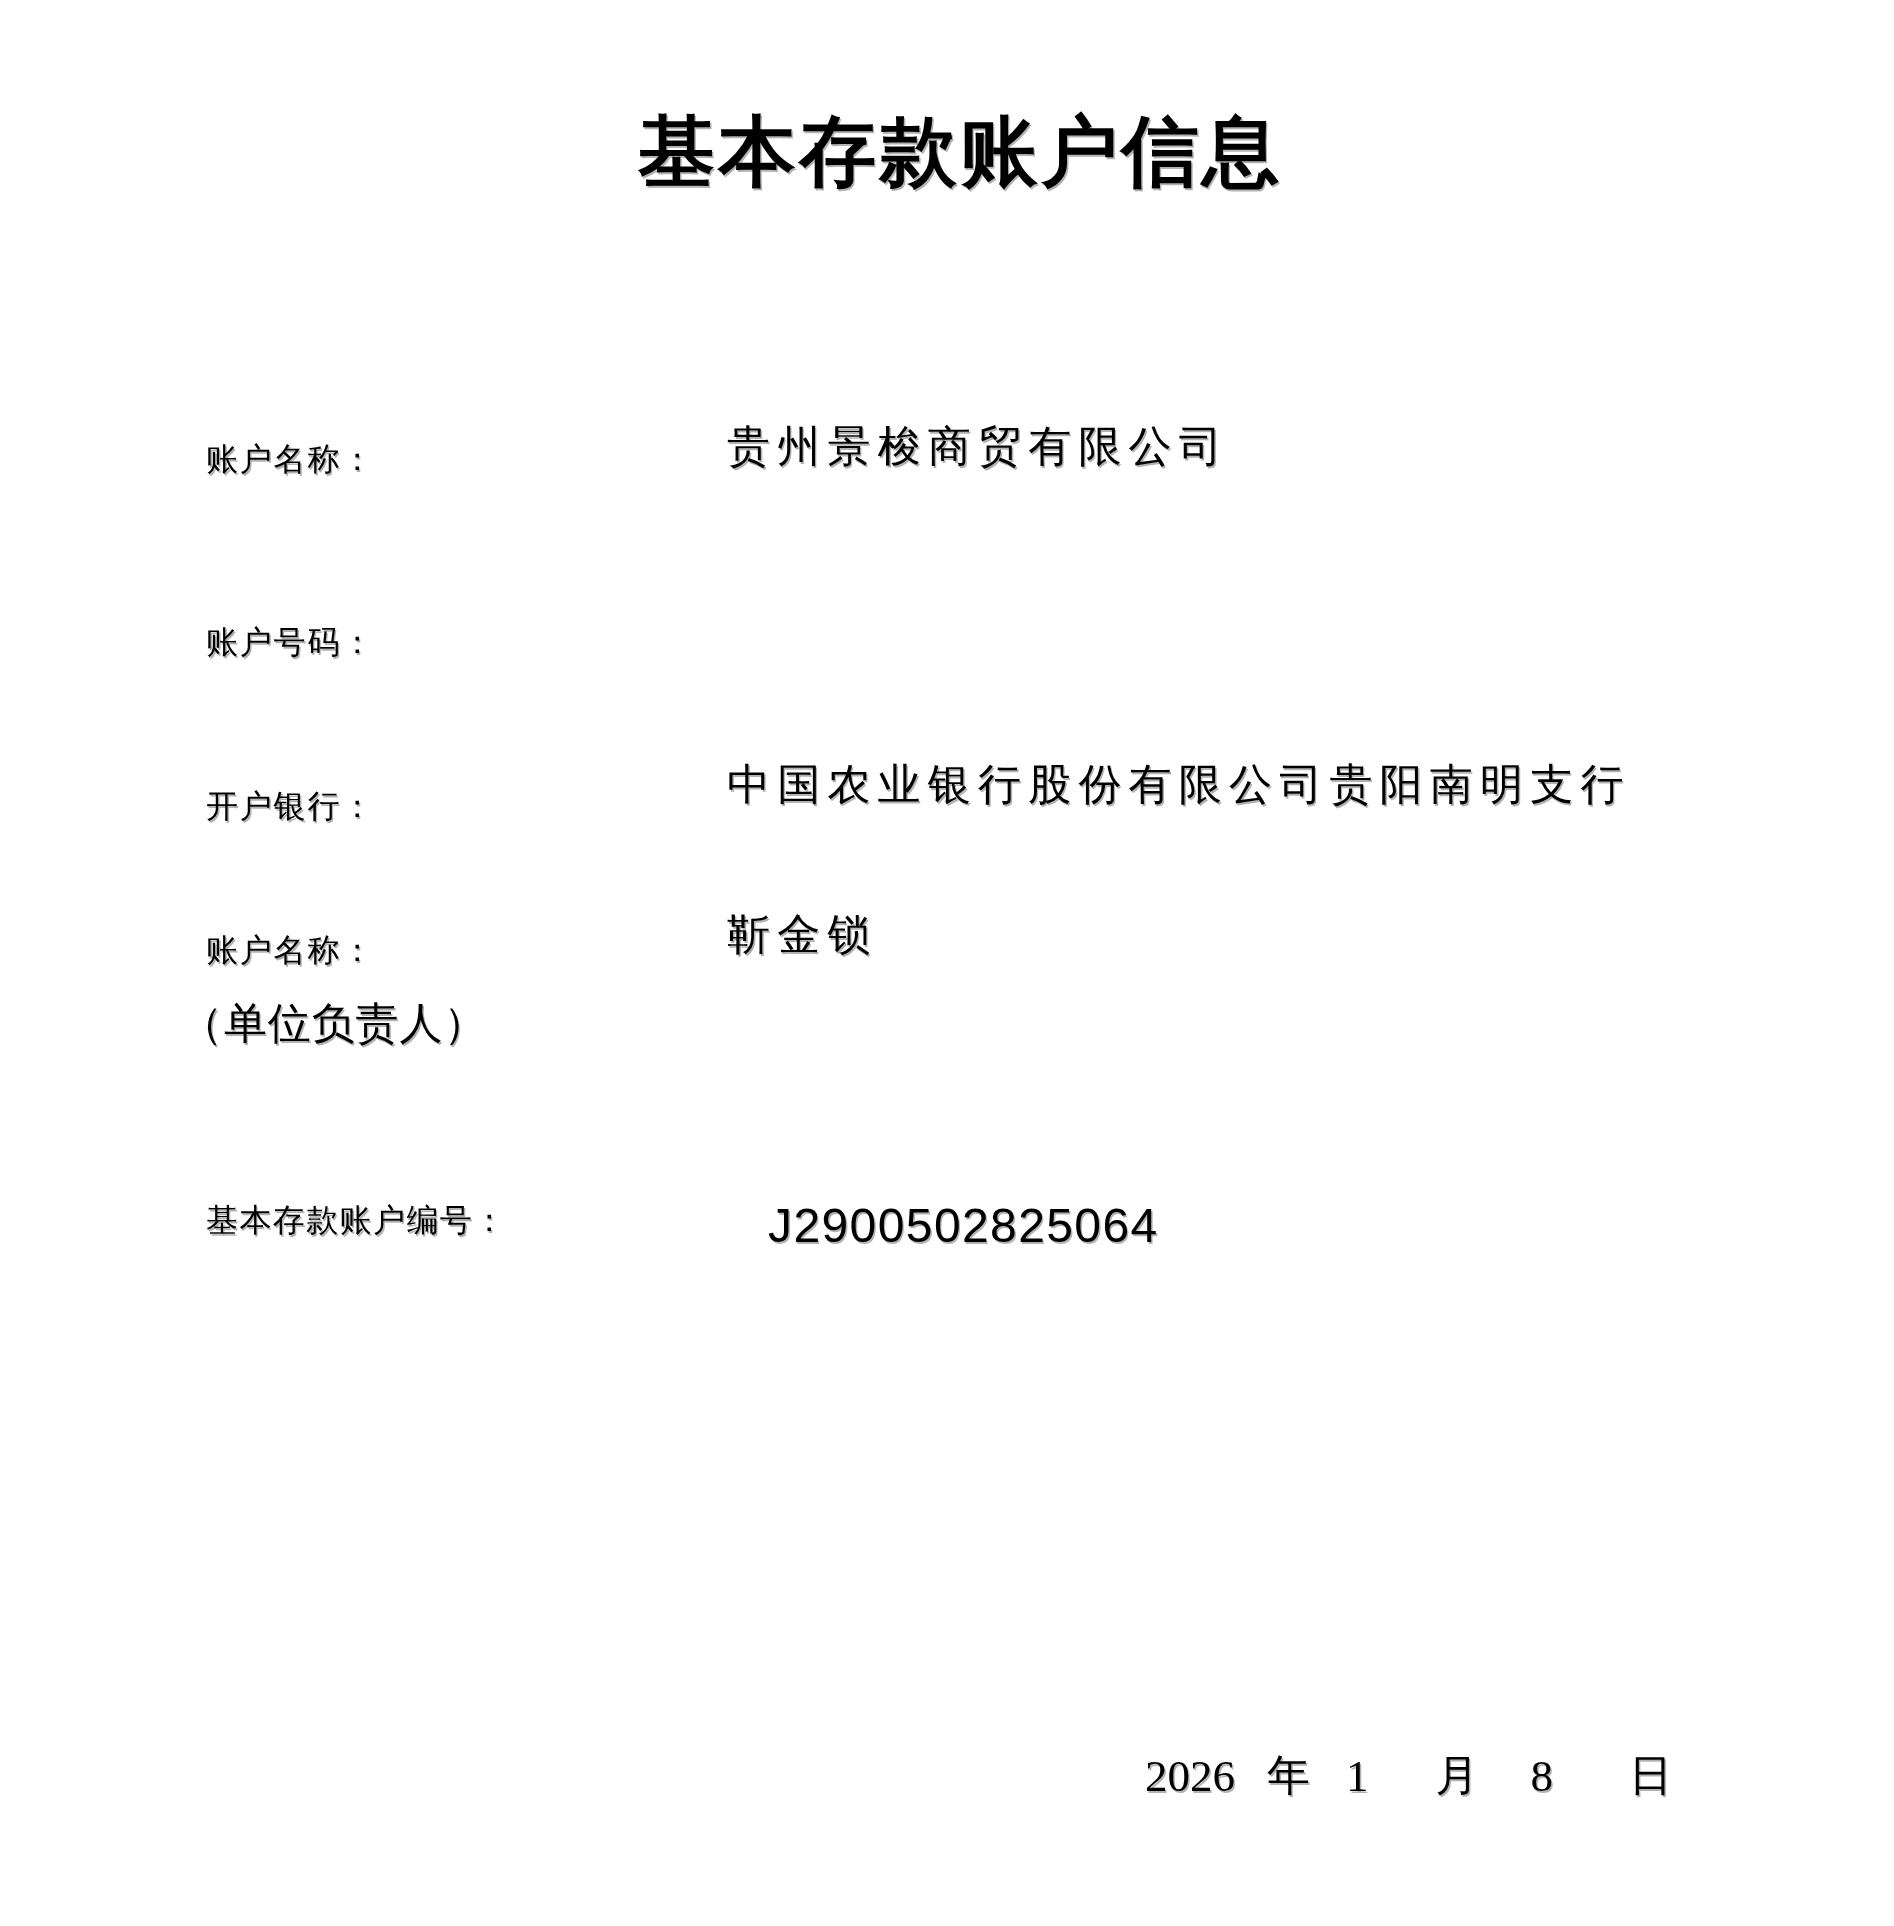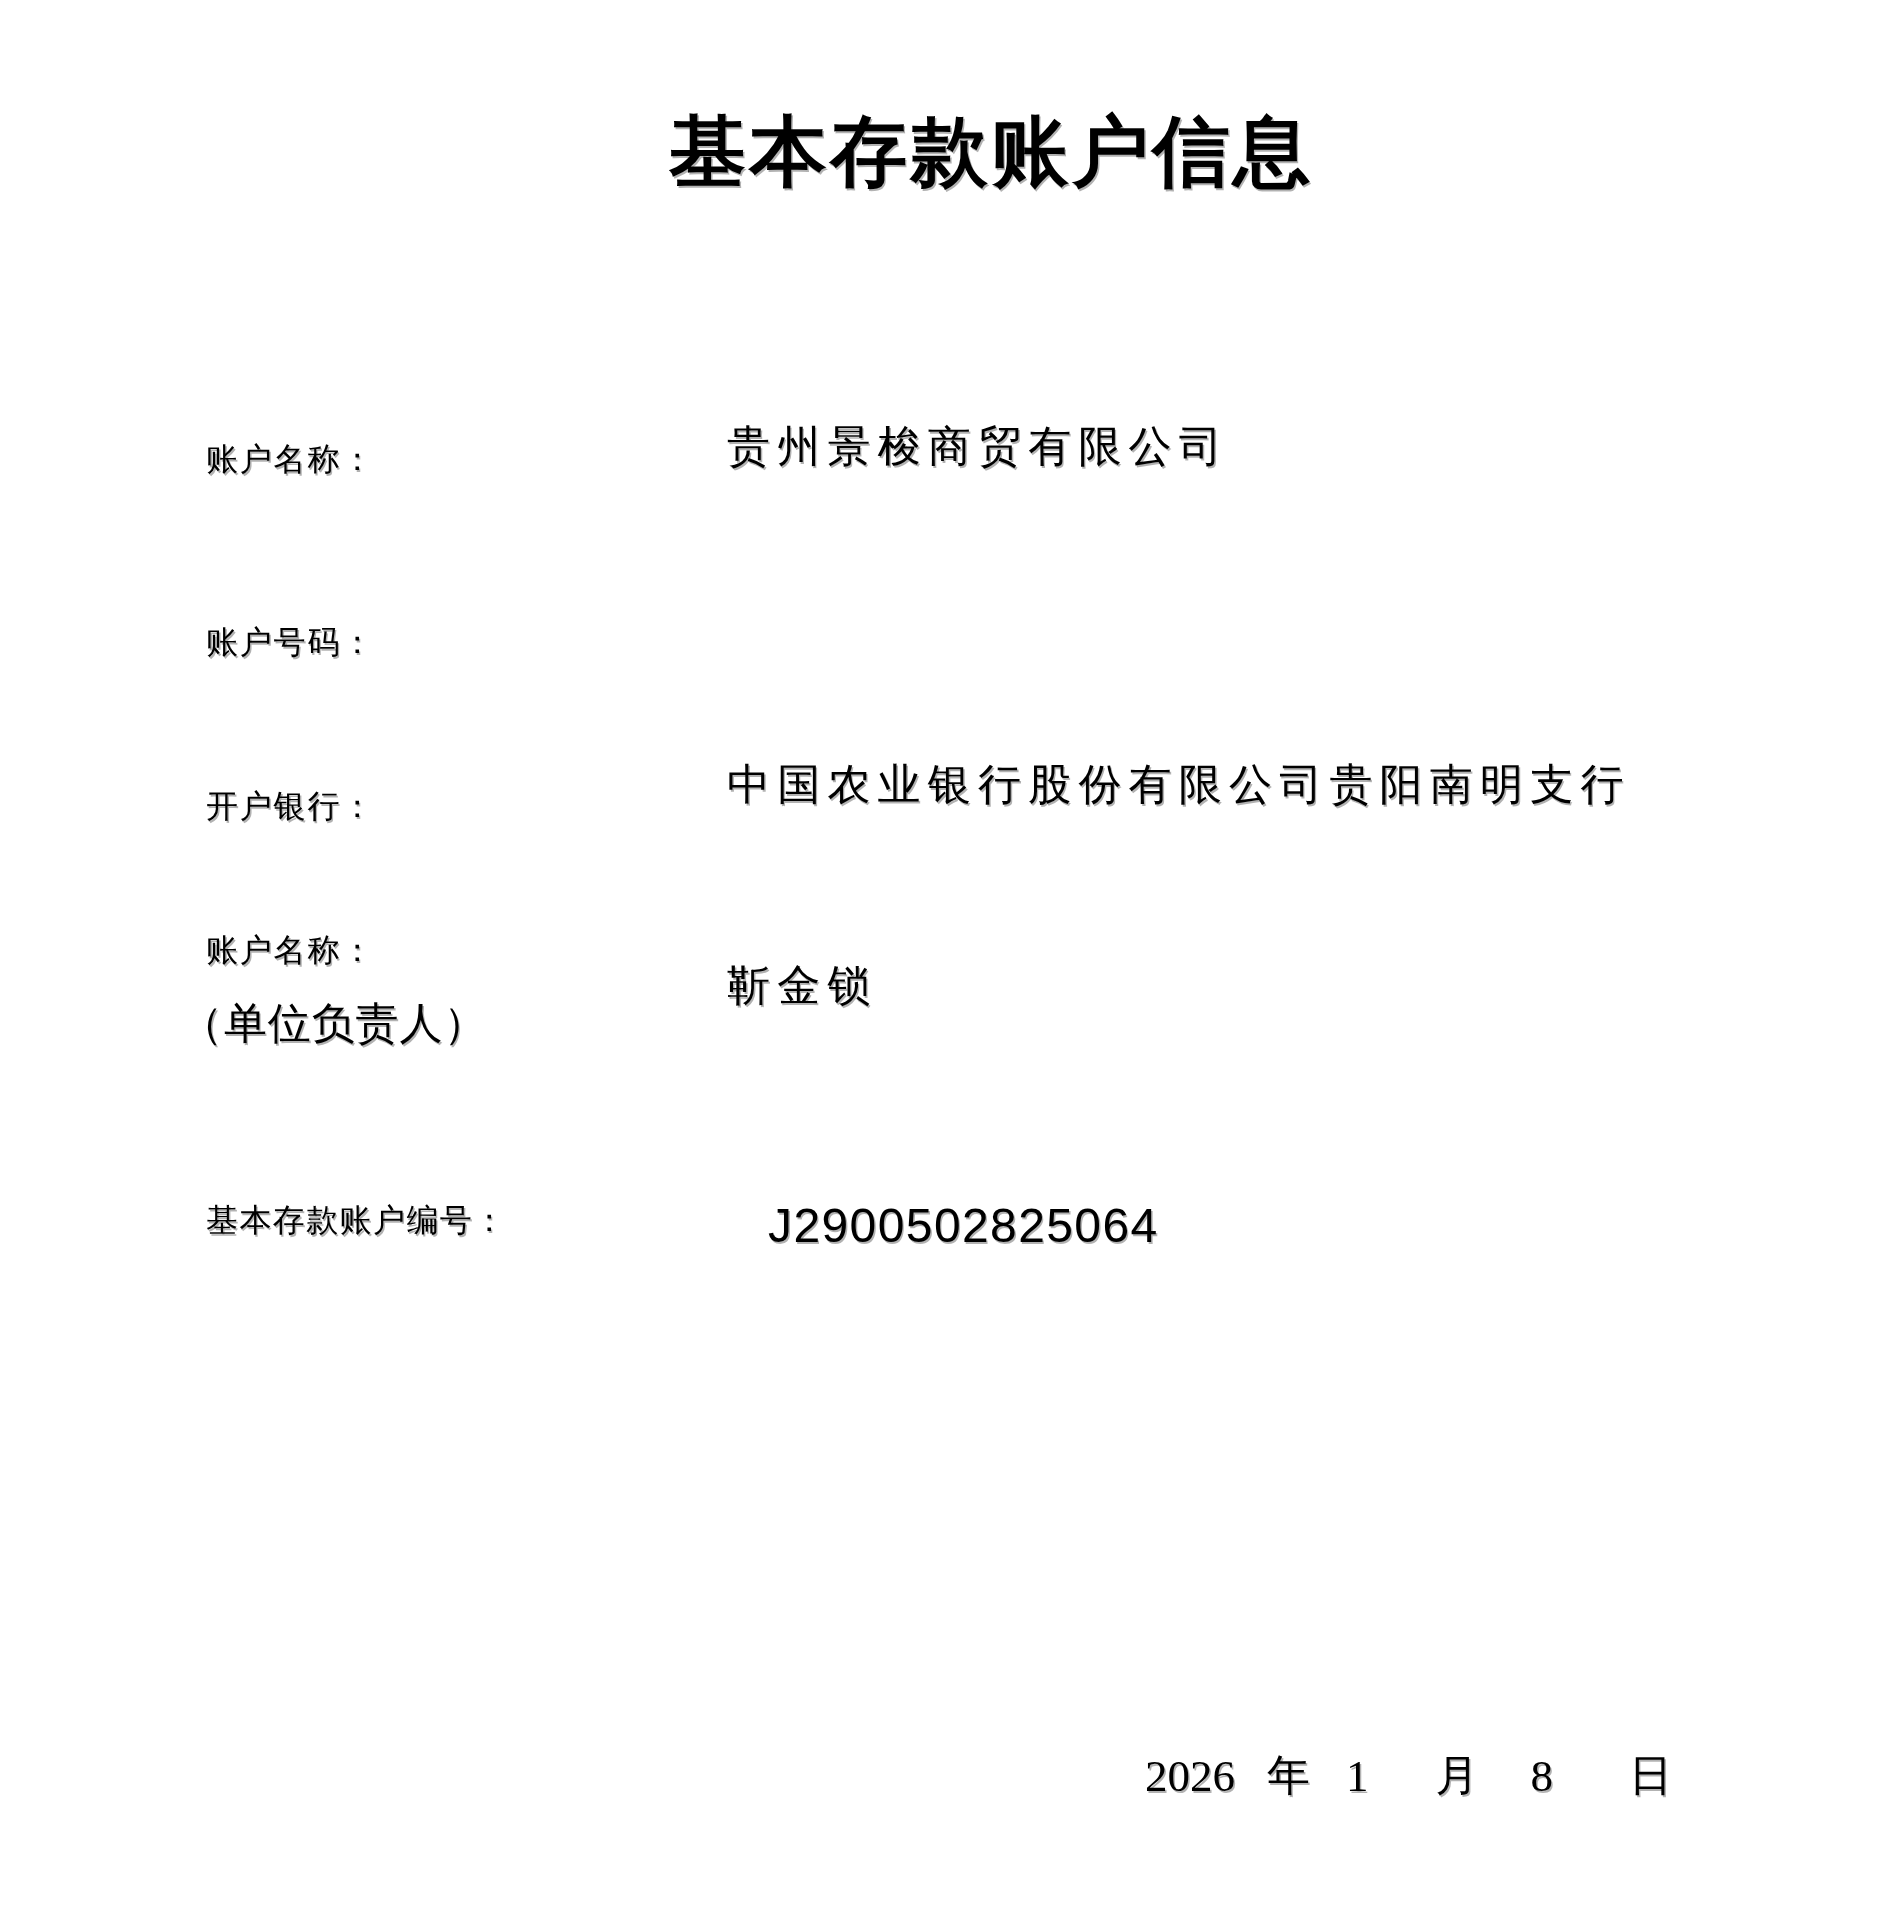--- a/index.html
+++ b/index.html
@@ -16,21 +16,21 @@
     font-family: "Liberation Serif", "DejaVu Serif", serif;
     color: #000000;
   }
   .txt {
     position: absolute;
     white-space: nowrap;
     line-height: 1;
     text-shadow: 1.4px 2.3px 0.5px rgba(0,0,0,0.30);
   }
   .doc-title {
-    left: 669px;
+    left: 638px;
     top: 114px;
     font-size: 77px;
     font-weight: bold;
     letter-spacing: 3.6px;
   }
   .lbl {
     left: 206px;
     font-size: 32px;
     letter-spacing: 1.8px;
     font-family: Liberation Mono, monospace;
@@ -47,21 +47,21 @@
   #f1-value {
     left: 727px;
     top: 613px;
     font-size: 41px;
     font-weight: bold;
     letter-spacing: 0.9px;
   }
   #f2-label { top: 793px; text-align: right; }
   #f2-value { top: 763px; }
   #f3-label { top: 937px; }
-  #f3-value { top: 964px; text-align: right; }
+  #f3-value { top: 913px; text-align: right; }
   #f3-sublabel {
     left: 180px;
     top: 1002px;
     font-size: 43px;
     letter-spacing: 0.9px;
   }
   #f4-label { top: 1207px; letter-spacing: 1.4px; }
   #f4-value {
     left: 768px;
     top: 1202px;

